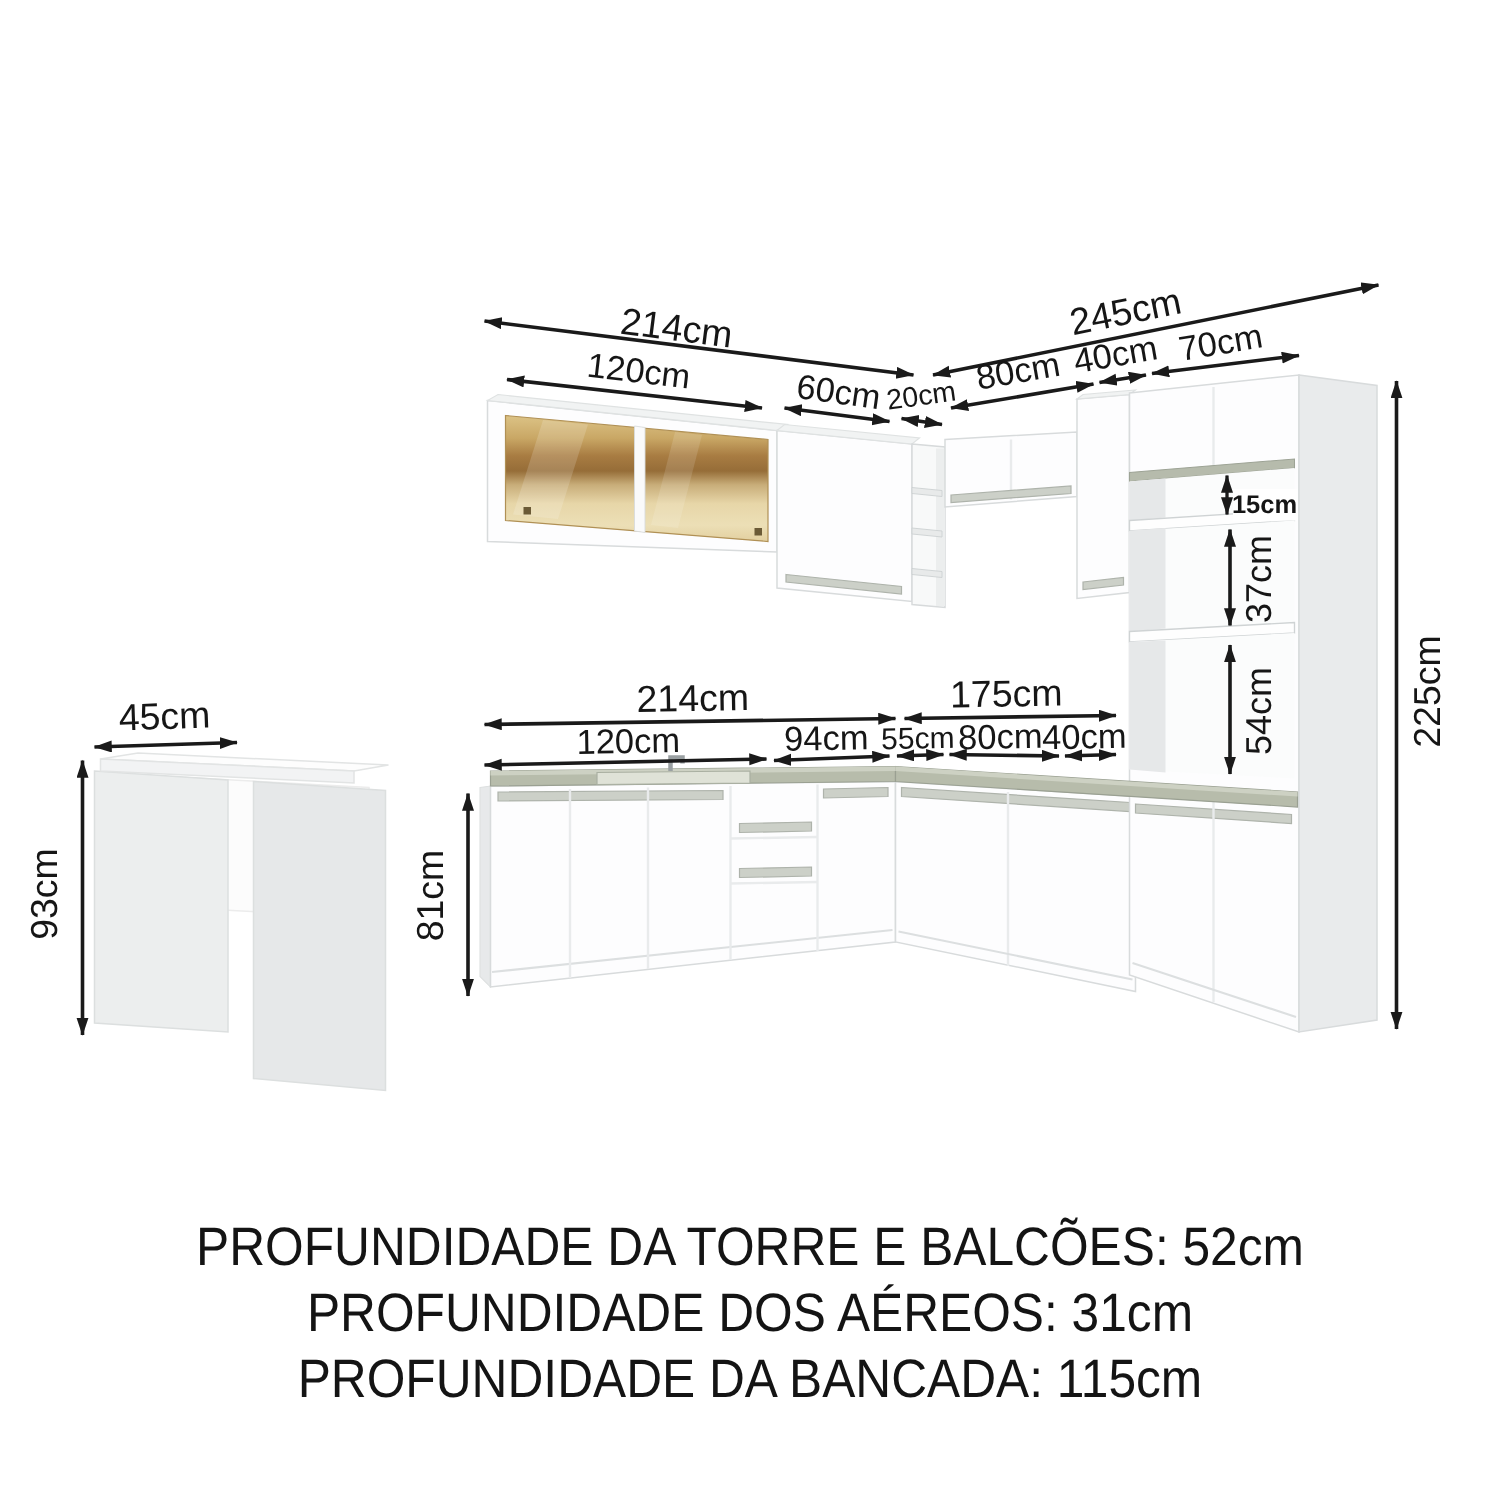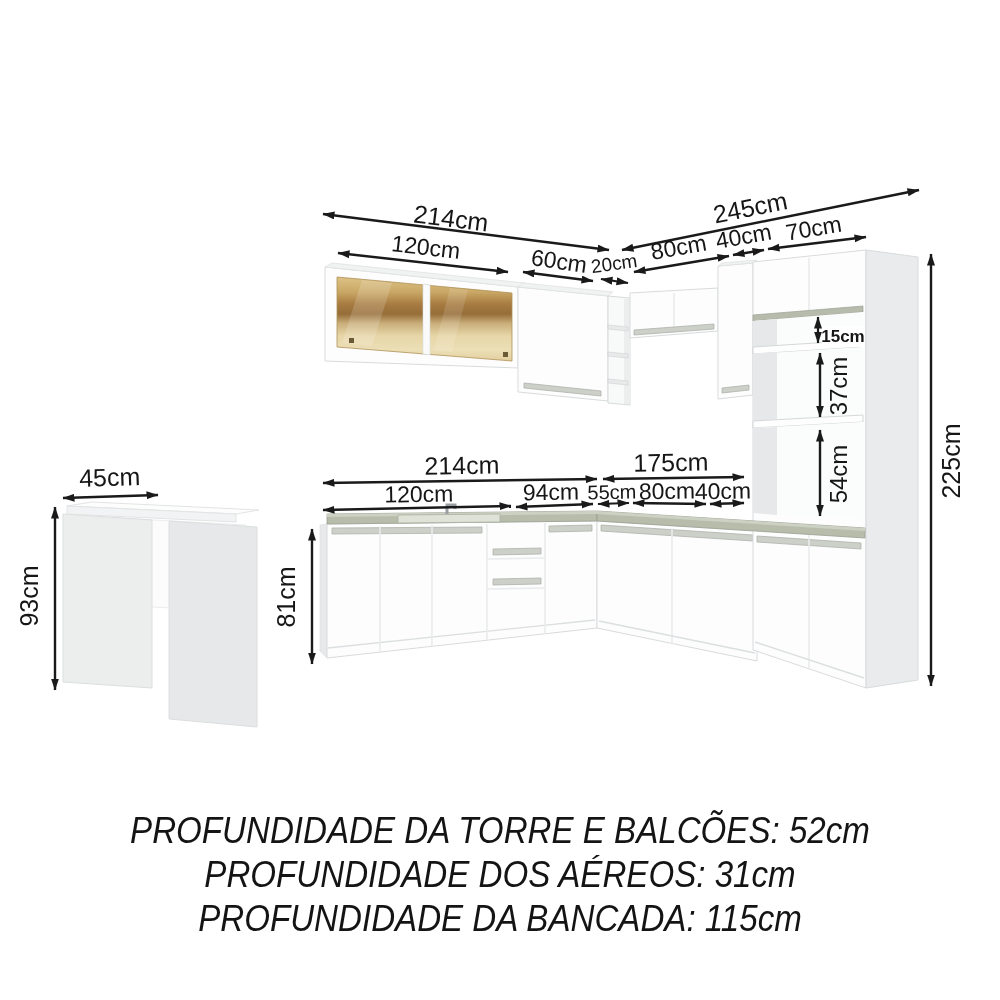--- a/index.html
+++ b/index.html
@@ -16,21 +16,21 @@
   .cab { fill:#fdfdfe; stroke:#d8dbdc; stroke-width:1; }
   .cab-top { fill:#f1f3f3; stroke:#dfe2e2; stroke-width:0.8; }
   .side-face { fill:#e9ebec; stroke:#d8dbdc; stroke-width:1; }
   .handle { fill:#ccd0c8; stroke:#aeb3ab; stroke-width:0.8; }
   .seam { stroke:#e9ebec; stroke-width:1.6; }
   .counter { fill:#b7bcab; stroke:#9aa092; stroke-width:0.8; }
   .niche { fill:#fbfcfc; }
   .niche-shadow { fill:#e6e8e9; }
   .shelf { fill:#fefefe; stroke:#cfd3d4; stroke-width:0.9; }
   .graystrip { fill:#b6bbac; stroke:#9da395; stroke-width:0.7; }
-  .footer-wrap { position:absolute; left:0; top:809px; width:1000px; text-align:center;font-style:italic; }
+  .footer-wrap { position:absolute; left:0; top:809px; width:1000px; text-align:center; }
   .footer-line {
     font-size:36px; line-height:44px; color:#141414; white-space:nowrap;
     transform:scaleX(0.92); transform-origin:50% 50%;
   }
 </style>
 </head>
 <body>
 
 <div id="stage">
 

